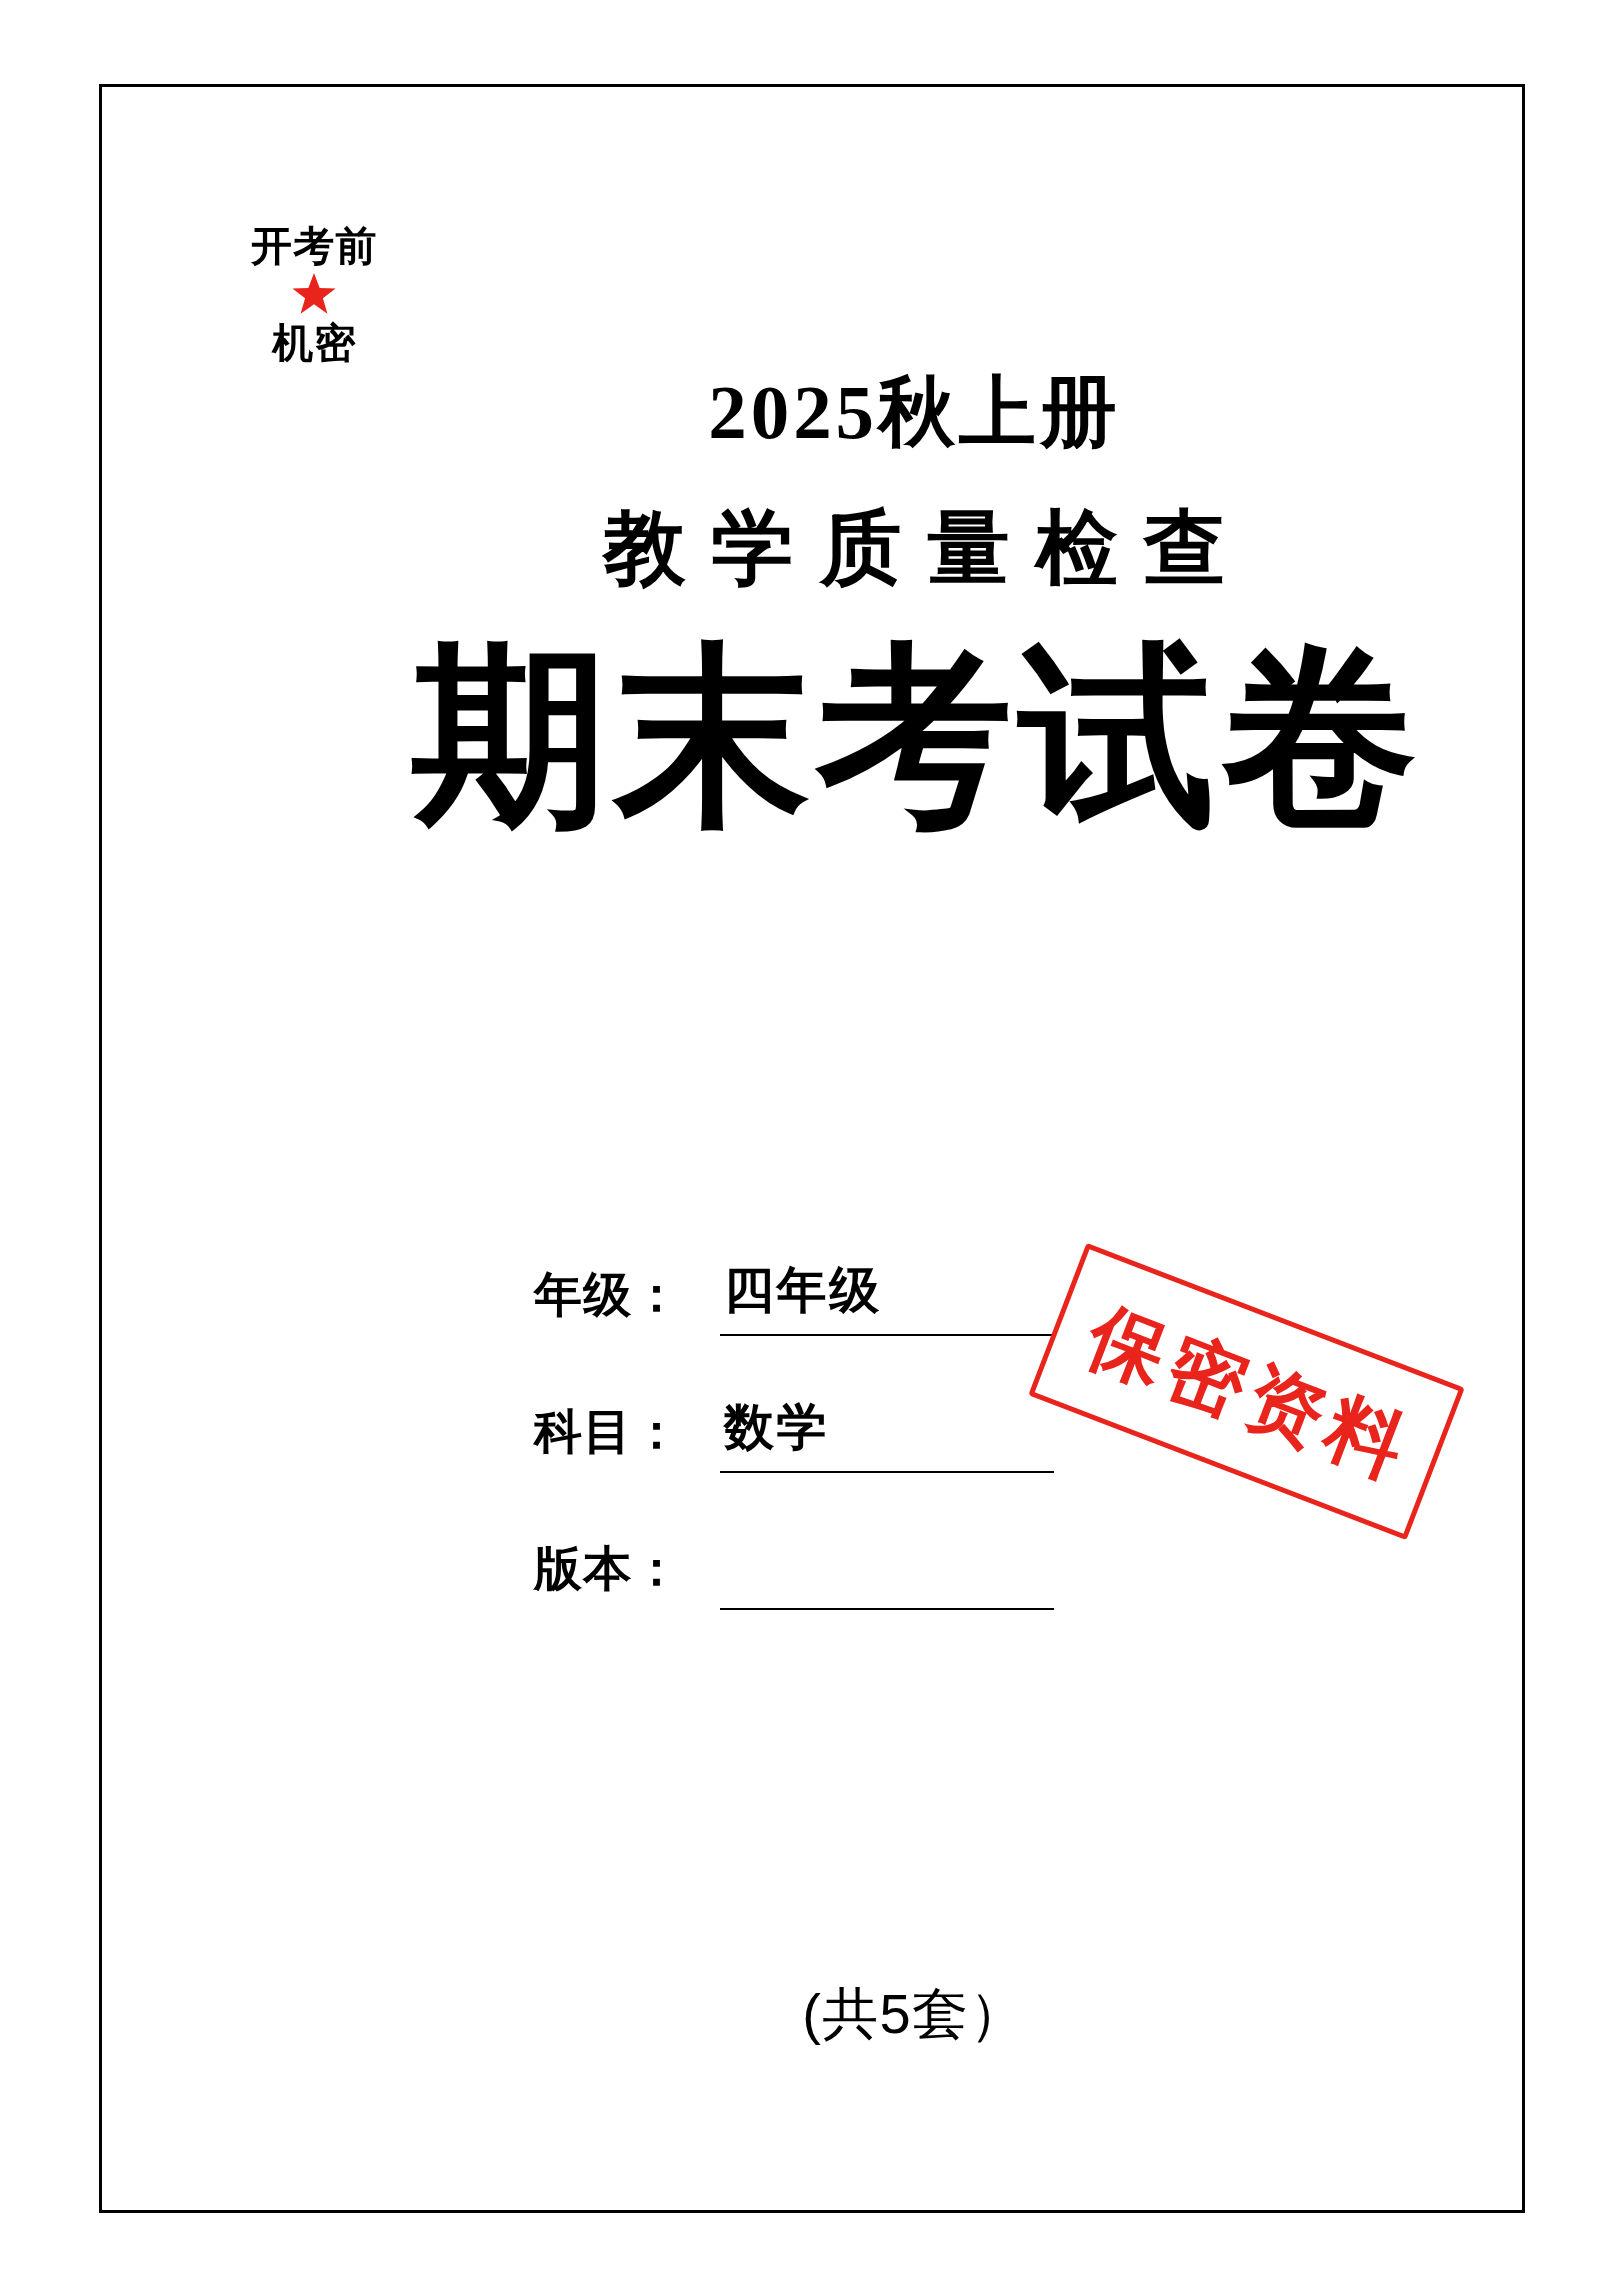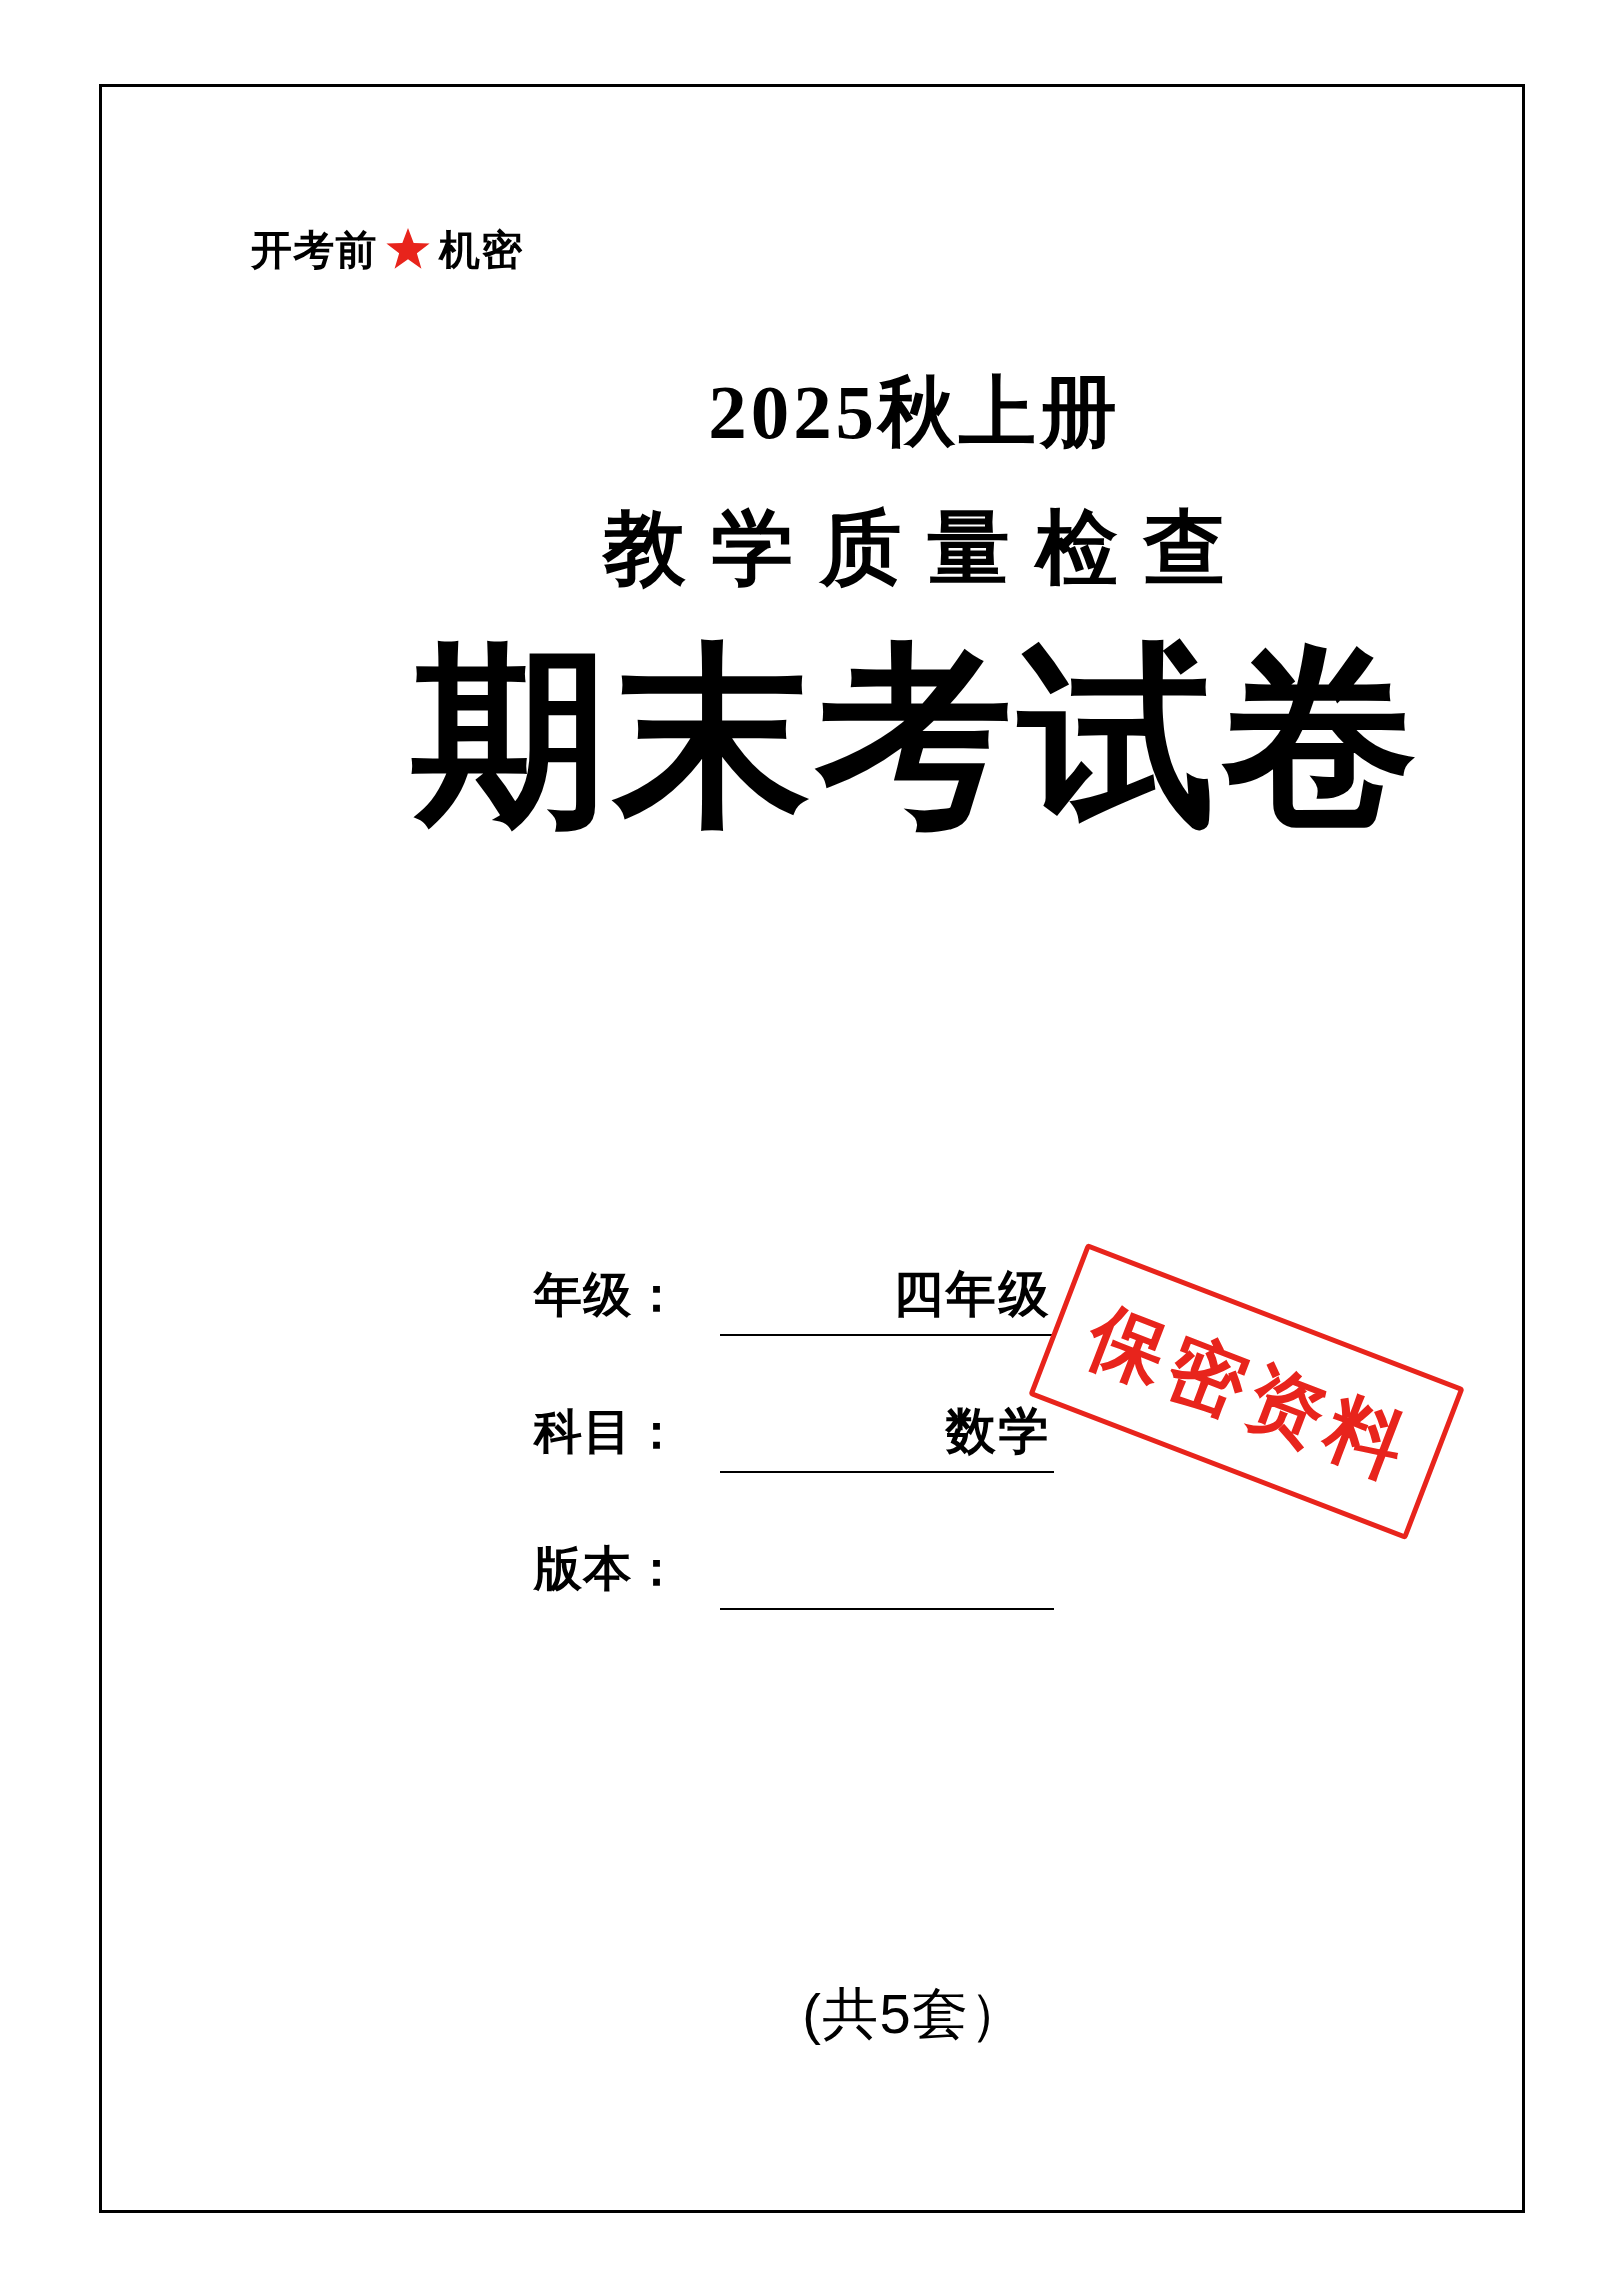--- a/index.html
+++ b/index.html
@@ -37,20 +37,21 @@
   }
 
   
   .secret-line {
     position: absolute;
     left: 149px;
     top: 139px;
     display: flex;
     align-items: center;
     gap: 3.9px;
+    flex-direction: column;
   }
   .secret-line .txt {
     font-family: "Liberation Serif", "DejaVu Serif", serif;
     font-weight: bold;
     font-size: 41px;
     line-height: 1;
     color: #000000;
     letter-spacing: 1.3px;
   }
   .star {
@@ -120,22 +121,22 @@
     font-size: 48px;
     line-height: 1;
     color: #000;
     letter-spacing: 1.3px;
   }
   .field-value {
     position: absolute;
     left: 190px;
     top: 2.6px;
     width: 327px;
-    text-align: right;
-    font-family: Liberation Sans, sans-serif;
+    text-align: left;
+    font-family: Liberation Mono, monospace;
     font-weight: bold;
     font-size: 50px;
     line-height: 1;
     color: #000;
     letter-spacing: 2.6px;
   }
   .field-rule {
     position: absolute;
     left: 186px;
     top: 68px;

